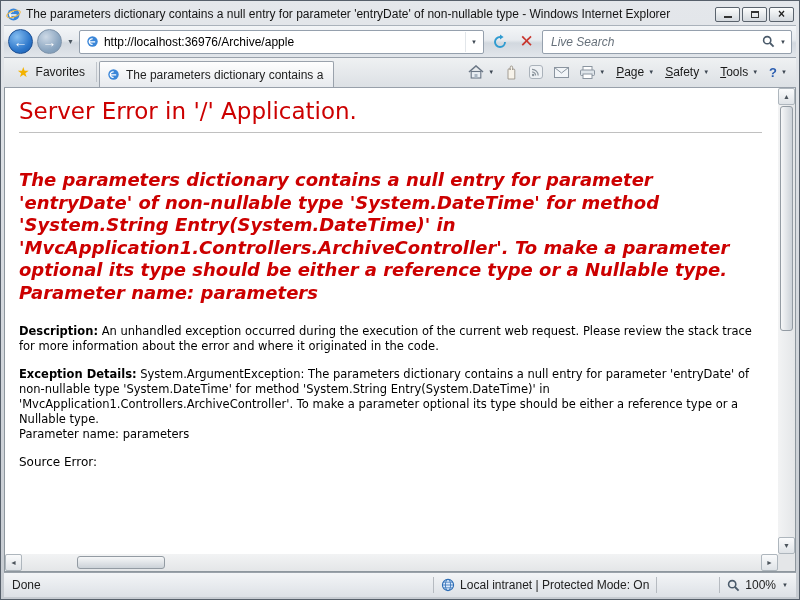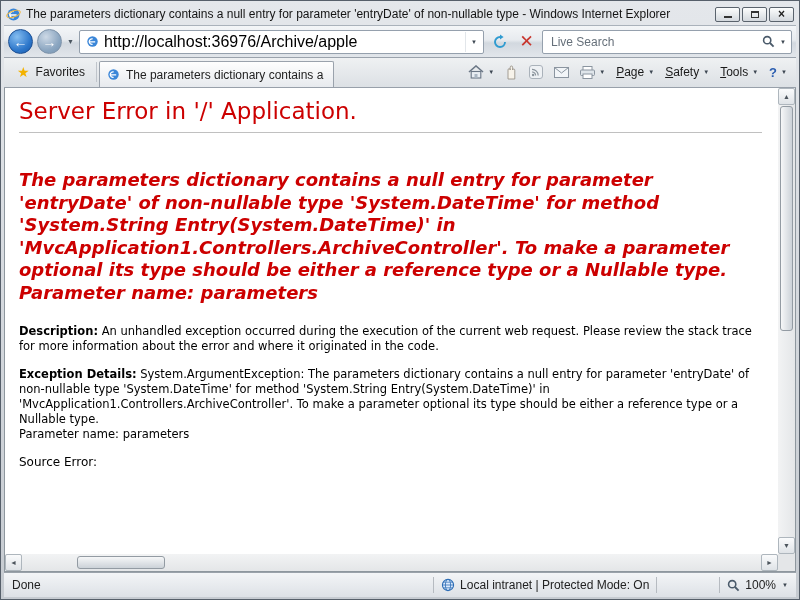--- a/index.html
+++ b/index.html
@@ -41,31 +41,31 @@
   }
   .back { background: radial-gradient(circle at 35% 30%, #85bdf0, #2c76ca 62%, #1b5aa8); border: 1px solid #1c4f93; }
   .fwd  { background: radial-gradient(circle at 35% 30%, #cdd9e6, #8aa5c0 62%, #7493b2); border: 1px solid #7e93aa; }
   .dd { font-size: 6px; color: #3d4752; margin-left: 1px; }
   .nav-dd { font-size: 7px; color: #4a5560; padding: 0 1px; }
 
   .addressbar {
     flex: 1; height: 24px; background: #fff; border: 1px solid #95a0ad; border-radius: 2px;
     display: flex; align-items: center; gap: 5px; padding: 0 2px 0 6px; min-width: 0;
   }
-  .addr-text { flex: 1; font-size: 16px; color: #000; white-space: nowrap; overflow: hidden; }
+  .addr-text { flex: 1; font-size: 12px; color: #000; white-space: nowrap; overflow: hidden; }
   .addr-drop { width: 16px; height: 20px; display: flex; align-items: center; justify-content: center; border-left: 1px solid #e2e6ea; flex: none; }
 
   .nav-btn { width: 23px; height: 24px; display: flex; align-items: center; justify-content: center; flex: none; }
   .stop-x { color: #c8362e; font-size: 17px; font-weight: bold; line-height: 1; }
 
   .searchbox {
     width: 250px; height: 24px; flex: none; background: #fff; border: 1px solid #95a0ad; border-radius: 2px;
     display: flex; align-items: center; gap: 4px; padding: 0 5px 0 8px;
   }
-  .search-text { flex: 1; font-size: 12px; color: #66707a; white-space: nowrap; overflow: hidden; }
+  .search-text { flex: 1; font-size: 12px; font-style: italic; color: #66707a; white-space: nowrap; overflow: hidden; }
 
   
   .tabrow {
     height: 30px; flex: none;
     display: flex; align-items: flex-end; gap: 2px; padding: 0 4px;
     background: linear-gradient(#eff1f3, #dce0e4);
     border-bottom: 1px solid #98a0aa;
   }
   .fav-btn { height: 24px; display: flex; align-items: center; gap: 6px; padding: 0 9px; font-size: 12px; color: #1a1a1a; margin-bottom: 3px; flex: none; }
   .star { color: #f3b200; font-size: 14px; line-height: 1; }

